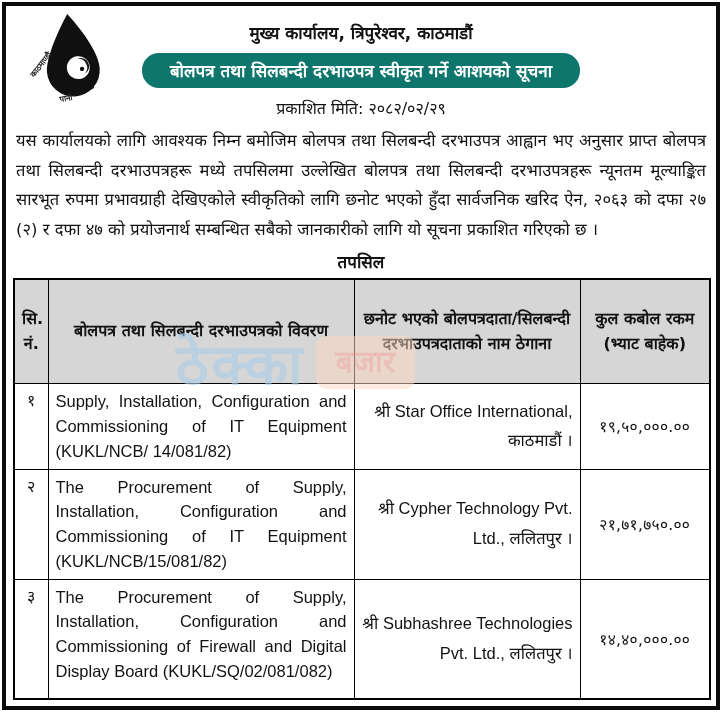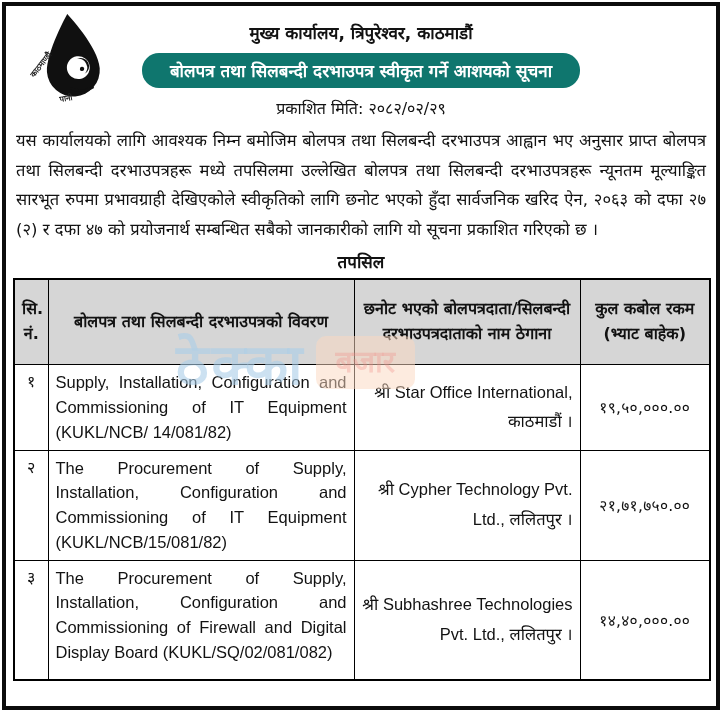--- a/index.html
+++ b/index.html
@@ -43,21 +43,21 @@
     background:#d6d6d6; font-weight:bold; font-size:16px; line-height:1.55;
     text-align:center; vertical-align:middle;
   }
   .col-sn { width:34px; }
   .col-desc { width:306px; }
   .col-bidder { width:226px; }
   .col-amount { width:130px; }
   tr.row-1 { height:78px; }
   tr.row-2 { height:96px; }
   tr.row-3 { height:120px; }
-  tr.head-row { height:86px; }
+  tr.head-row { height:105px; }
   td.sn { text-align:center; vertical-align:top; font-size:16px; padding-top:9px; }
   td.desc {
     font-family:"Liberation Sans", sans-serif; font-size:16.5px;
     text-align:justify; vertical-align:top; line-height:1.5; padding-top:8px;
   }
   td.bidder {
     font-family:"Liberation Sans", sans-serif; font-size:16.5px;
     text-align:right; vertical-align:middle; line-height:1.8;
   }
   td.amount { text-align:center; vertical-align:middle; font-size:15.5px; letter-spacing:0.3px; }

